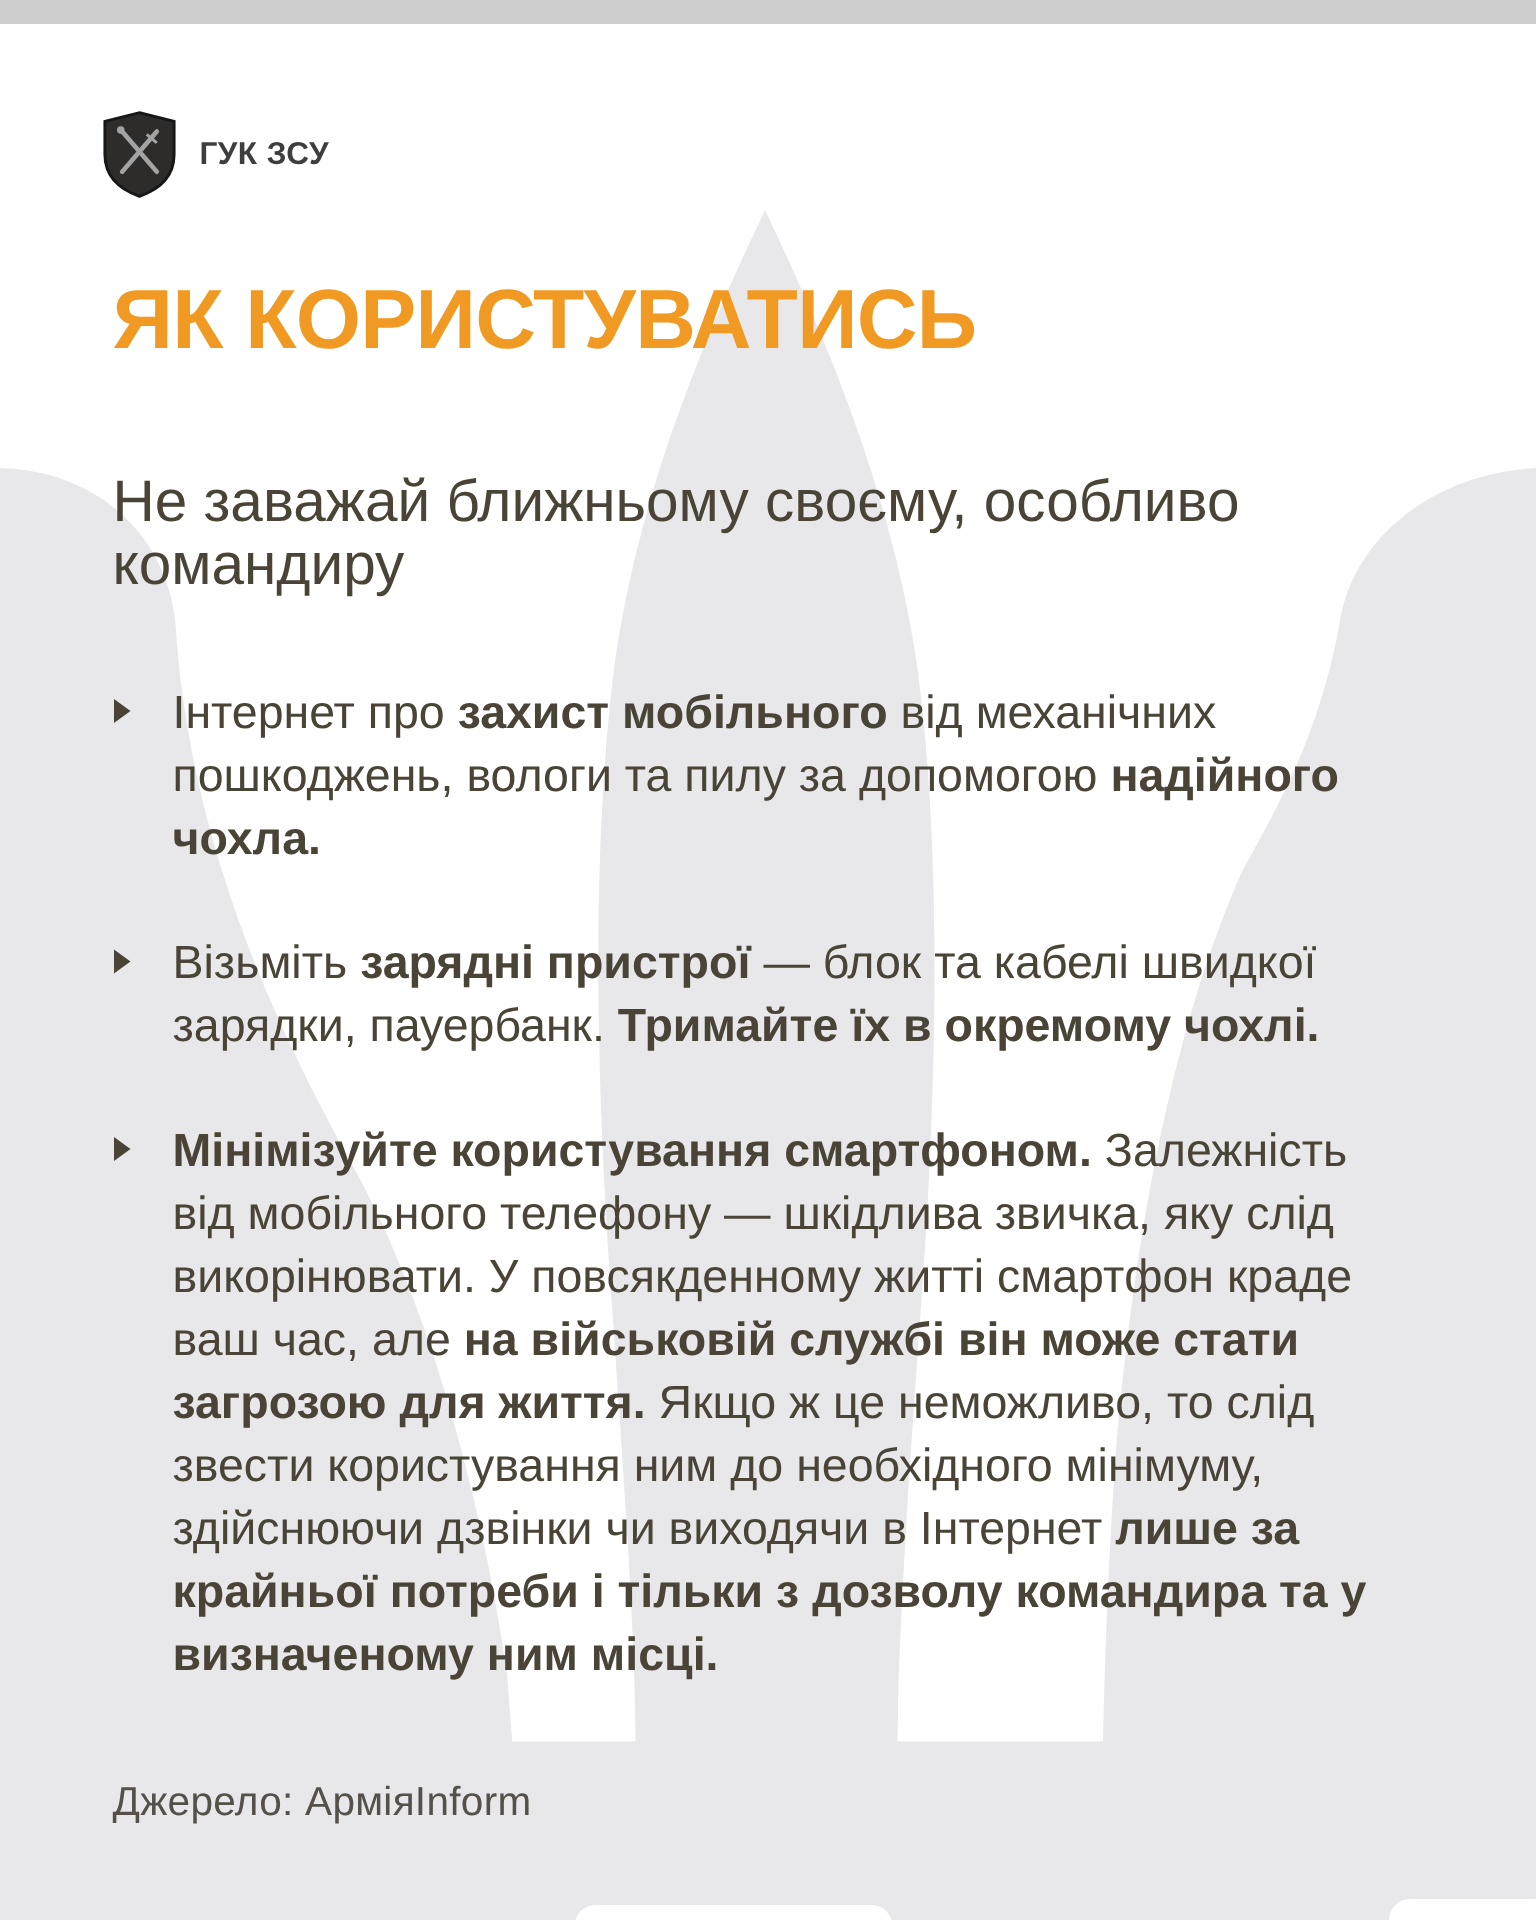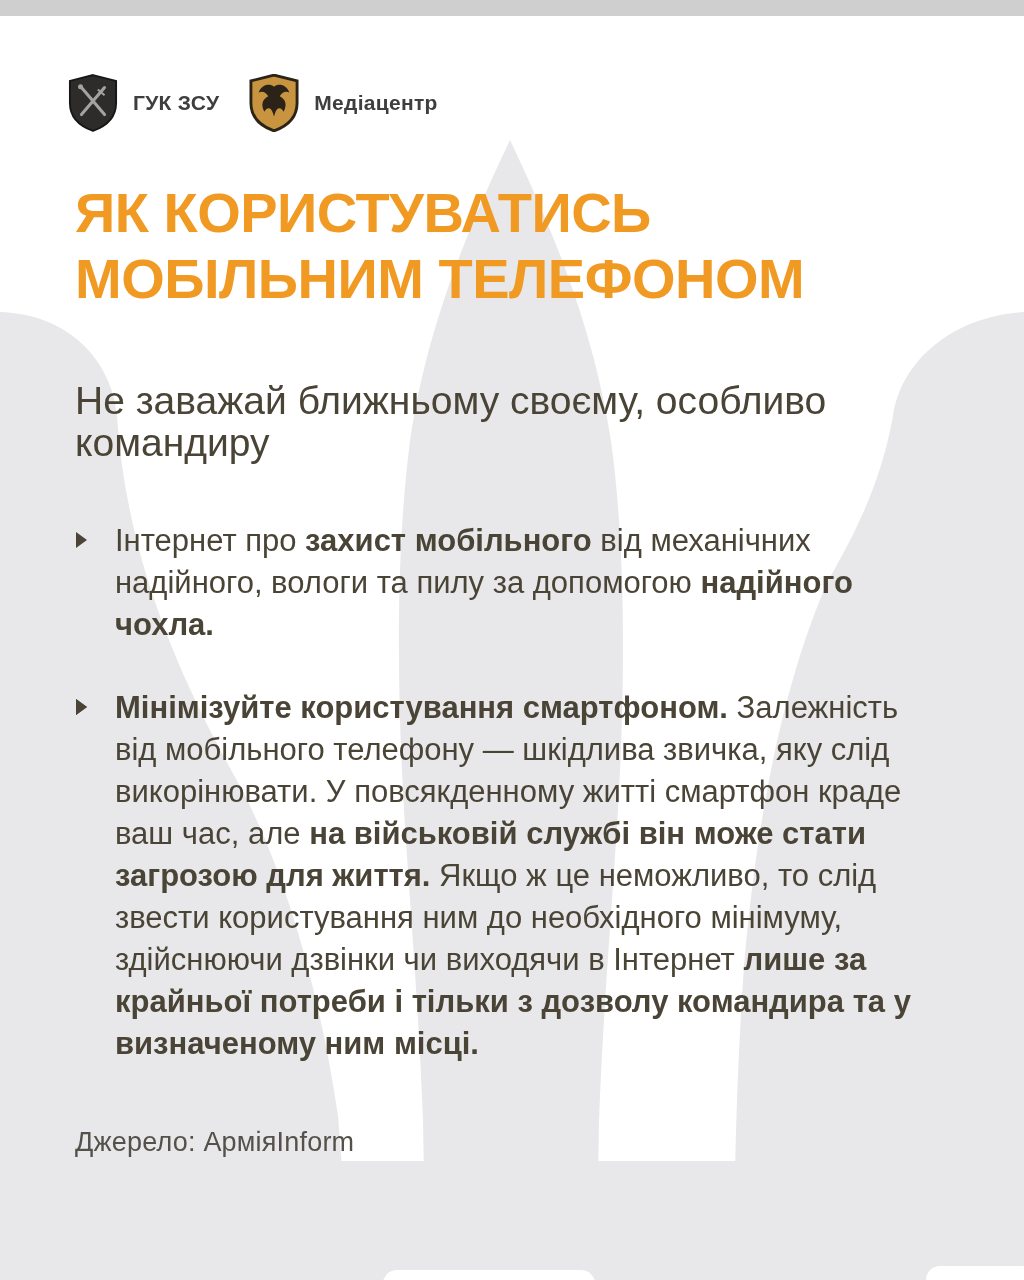--- a/index.html
+++ b/index.html
@@ -107,50 +107,40 @@
           <path d="M26,1 L50,7 V30 C50,45 40,54 26,59 C12,54 2,45 2,30 V7 Z" fill="#2D2C2A" stroke="#171717" stroke-width="2"></path>
           <g stroke="#A3A3A3" stroke-width="3.2" stroke-linecap="round">
             <line x1="14" y1="14" x2="38" y2="42"></line>
             <line x1="38" y1="14" x2="14" y2="42"></line>
           </g>
           <line x1="31" y1="16" x2="38" y2="22" stroke="#A3A3A3" stroke-width="2"></line>
           <circle cx="13" cy="13" r="2.6" fill="#A3A3A3"></circle>
         </svg>
         <span class="logo-label">ГУК ЗСУ</span>
       </div>
-      <div class="logo">
-        <svg width="50" height="58" viewBox="0 0 52 60">
-          <path d="M26,1 L50,7 V30 C50,45 40,54 26,59 C12,54 2,45 2,30 V7 Z" fill="#C99440" stroke="#2B2317" stroke-width="3"></path>
-          <path d="M26,13 C21,9 13,11 10,19 C14,17 18,19 20,23 C14,26 12,32 16,39 C19,34 23,34 25,41
-                   L26,44 L27,41 C29,34 33,34 36,39 C40,32 38,26 32,23 C34,19 38,17 42,19 C39,11 31,9 26,13 Z" fill="#2B2317"></path>
-          <circle cx="19" cy="15" r="2" fill="#2B2317"></circle>
-          <circle cx="33" cy="15" r="2" fill="#2B2317"></circle>
-        </svg>
-        <span class="logo-label">Медіацентр</span>
-      </div>
     </header>
 
     <h1 class="title">
       <span>ЯК КОРИСТУВАТИСЬ</span>
-      <span>МОБІЛЬНИМ ТЕЛЕФОНОМ</span>
     </h1>
 
     <p class="subtitle">Не заважай ближньому своєму, особливо командиру</p>
 
     <ul class="bullets">
       <li class="bullet">
         <svg class="bullet-marker" viewBox="0 0 13 18">
           <path d="M1,1 L12,9 L1,17 Z" fill="#4A4437"></path>
         </svg>
-        <span><span>Інтернет про </span><b>захист мобільного</b><span> від механічних надійного, вологи та пилу за допомогою </span><b>надійного чохла.</b></span>
+        <span><span>Інтернет про </span><b>захист мобільного</b><span> від механічних пошкоджень, вологи та пилу за допомогою </span><b>надійного чохла.</b></span>
       </li>
       <li class="bullet">
         <svg class="bullet-marker" viewBox="0 0 13 18">
           <path d="M1,1 L12,9 L1,17 Z" fill="#4A4437"></path>
         </svg>
+        <span><span>Візьміть </span><b>зарядні пристрої</b><span> — блок та кабелі швидкої зарядки, пауербанк. </span><b>Тримайте їх в окремому чохлі.</b></span>
       </li>
       <li class="bullet">
         <svg class="bullet-marker" viewBox="0 0 13 18">
           <path d="M1,1 L12,9 L1,17 Z" fill="#4A4437"></path>
         </svg>
         <span><b>Мінімізуйте користування смартфоном.</b><span> Залежність від мобільного телефону — шкідлива звичка, яку слід викорінювати. У повсякденному житті смартфон краде ваш час, але </span><b>на військовій службі він може стати загрозою для життя.</b><span> Якщо ж це неможливо, то слід звести користування ним до необхідного мінімуму, здійснюючи дзвінки чи виходячи в Інтернет </span><b>лише за крайньої потреби і тільки з дозволу командира та у визначеному ним місці.</b></span>
       </li>
     </ul>
 
     <p class="source">Джерело: АрміяInform</p>

